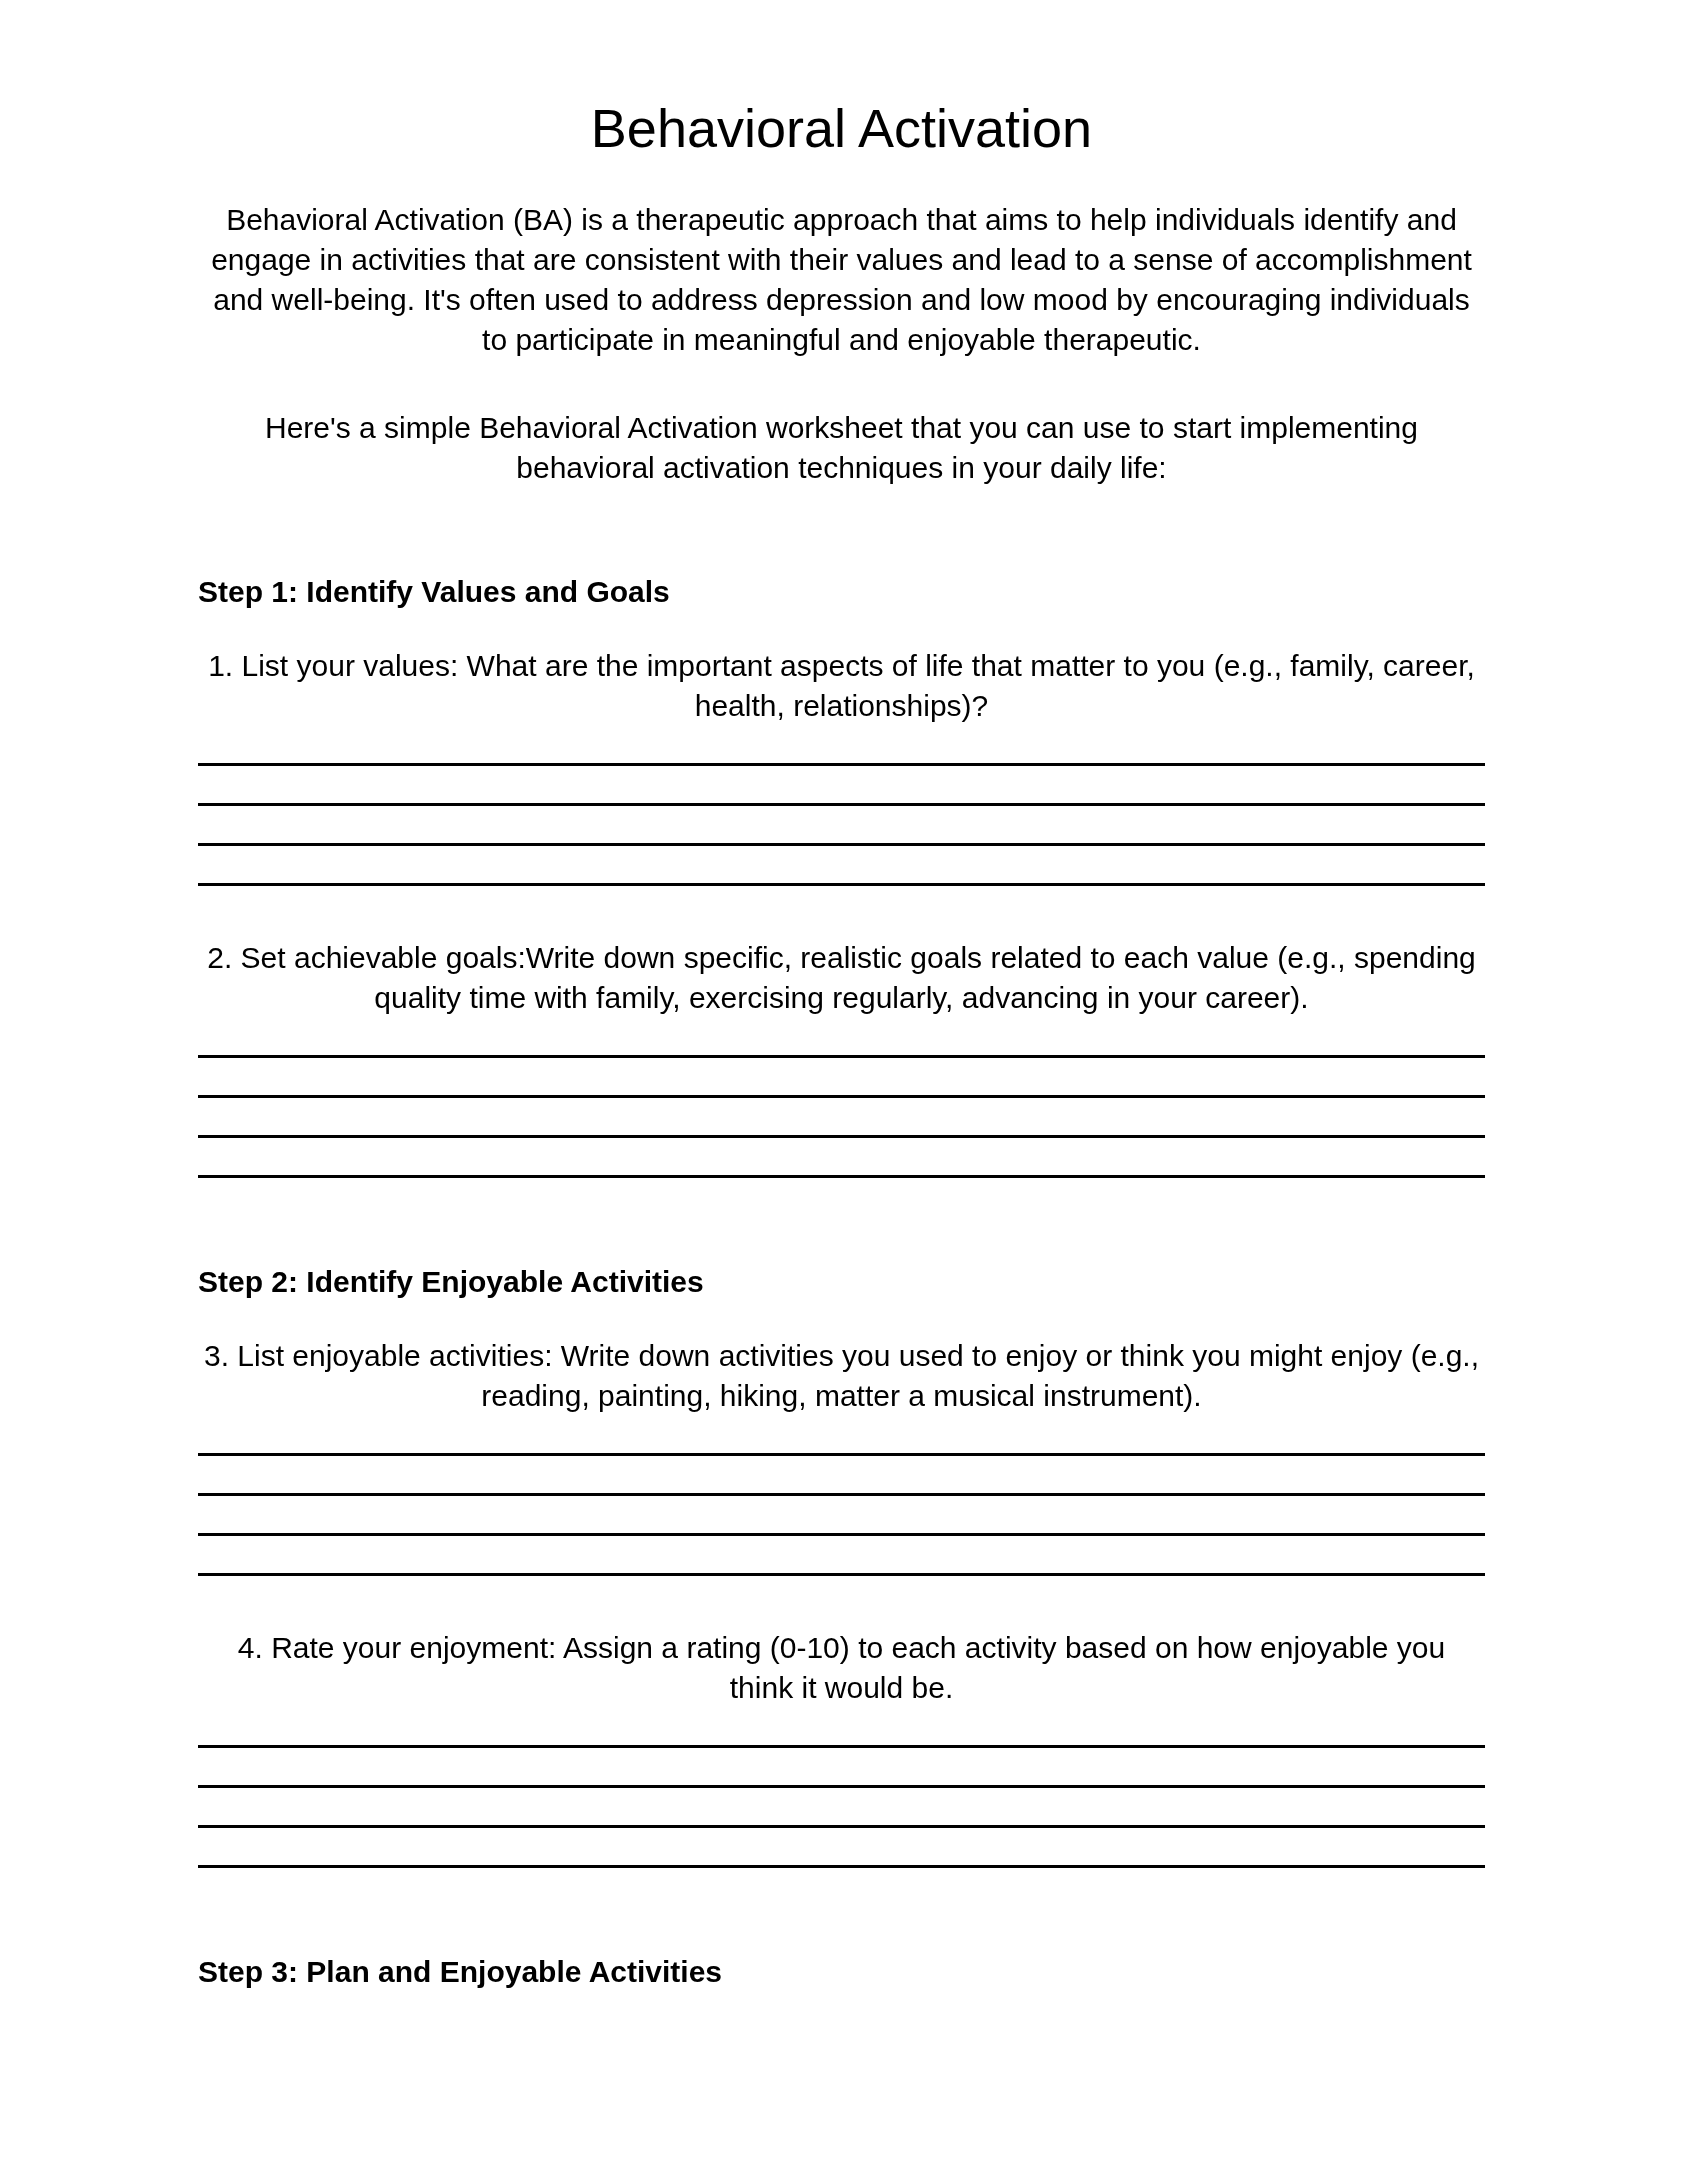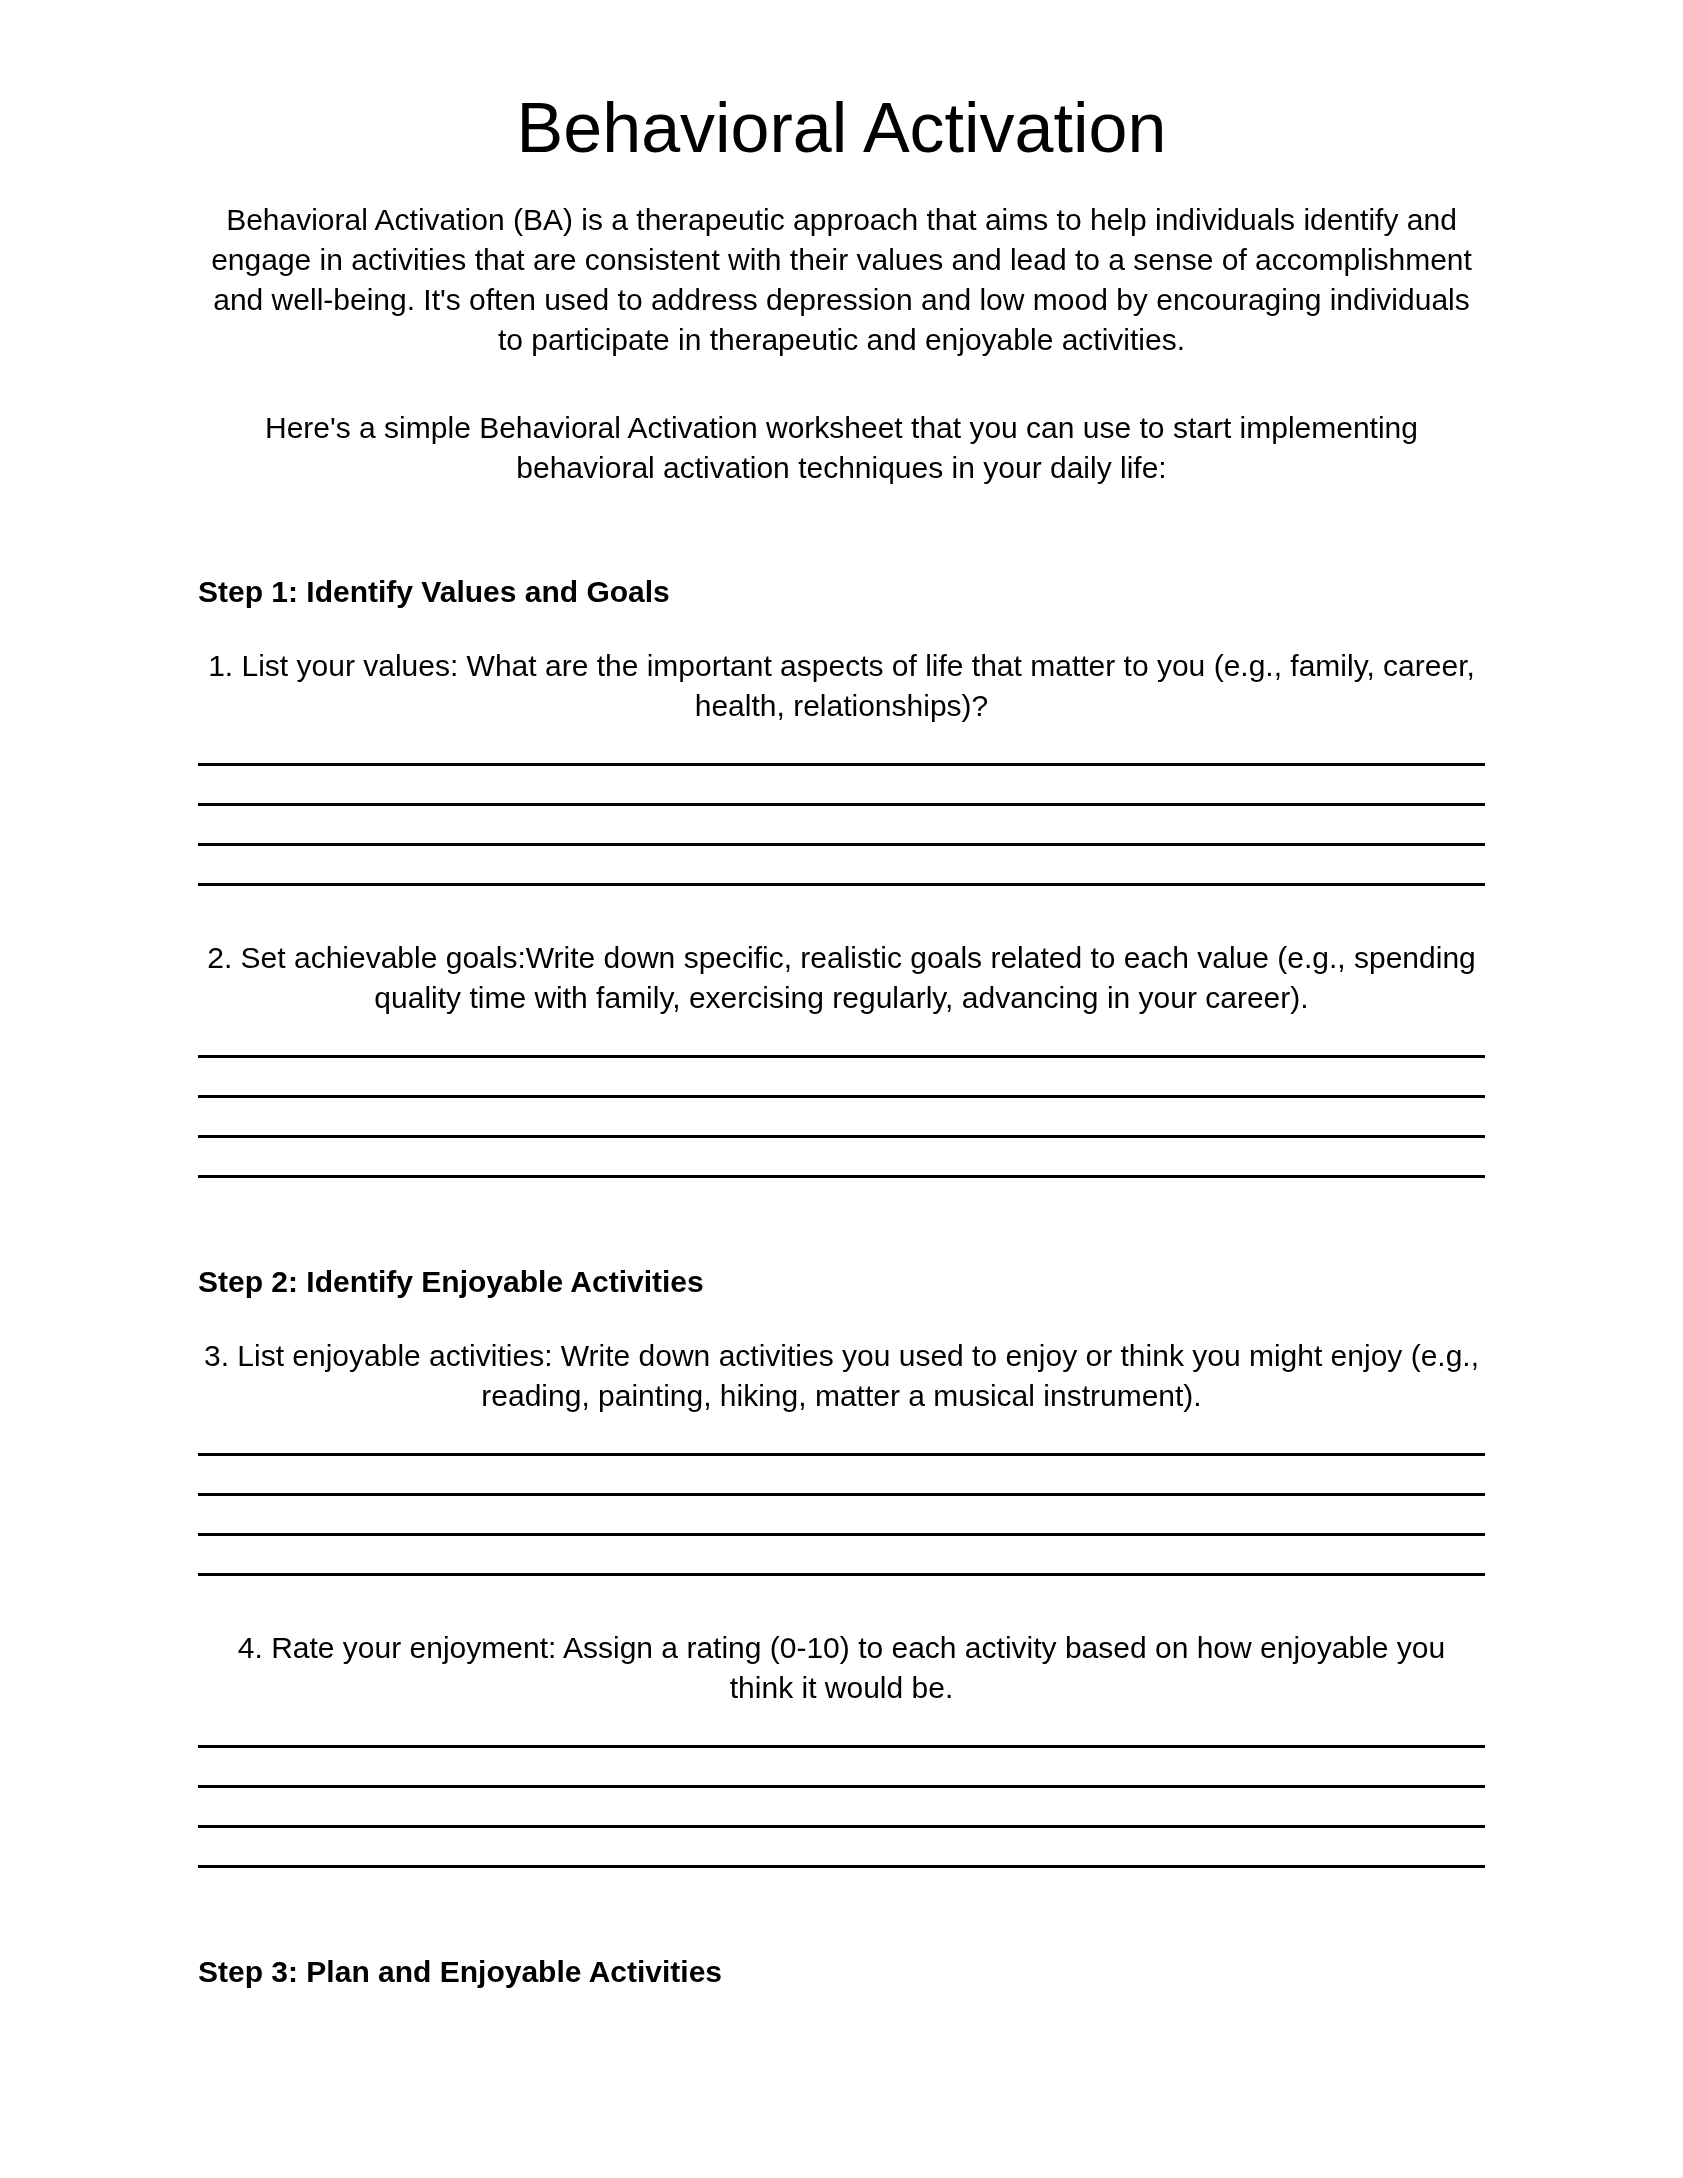--- a/index.html
+++ b/index.html
@@ -16,21 +16,21 @@
   }
   .page {
     box-sizing: border-box;
     width: 1683px;
     height: 2178px;
     padding: 0 198px 0 198px;
     background: #ffffff;
   }
   .doc-title {
     margin: 87px 0 0 0;
-    font-size: 70px;
+    font-size: 54px;
     line-height: 83px;
     font-weight: 400;
     text-align: center;
     white-space: nowrap;
     letter-spacing: 0;
   }
   .para { margin: 0; }
   .t-line {
     display: block;
     font-size: 30px;
@@ -64,21 +64,21 @@
 <body>
 
 <main class="page">
 
   <h1 class="doc-title">Behavioral Activation</h1>
 
   <p class="para" id="intro">
     <span class="t-line">Behavioral Activation (BA) is a therapeutic approach that aims to help individuals identify and</span>
     <span class="t-line">engage in activities that are consistent with their values and lead to a sense of accomplishment</span>
     <span class="t-line">and well-being. It's often used to address depression and low mood by encouraging individuals</span>
-    <span class="t-line">to participate in therapeutic and enjoyable activities.</span>
+    <span class="t-line">to participate in meaningful and enjoyable therapeutic.</span>
   </p>
 
   <p class="para" id="lead">
     <span class="t-line">Here's a simple Behavioral Activation worksheet that you can use to start implementing</span>
     <span class="t-line">behavioral activation techniques in your daily life:</span>
   </p>
 
   <section>
     <h2 class="step-heading">Step 1: Identify Values and Goals</h2>
 

